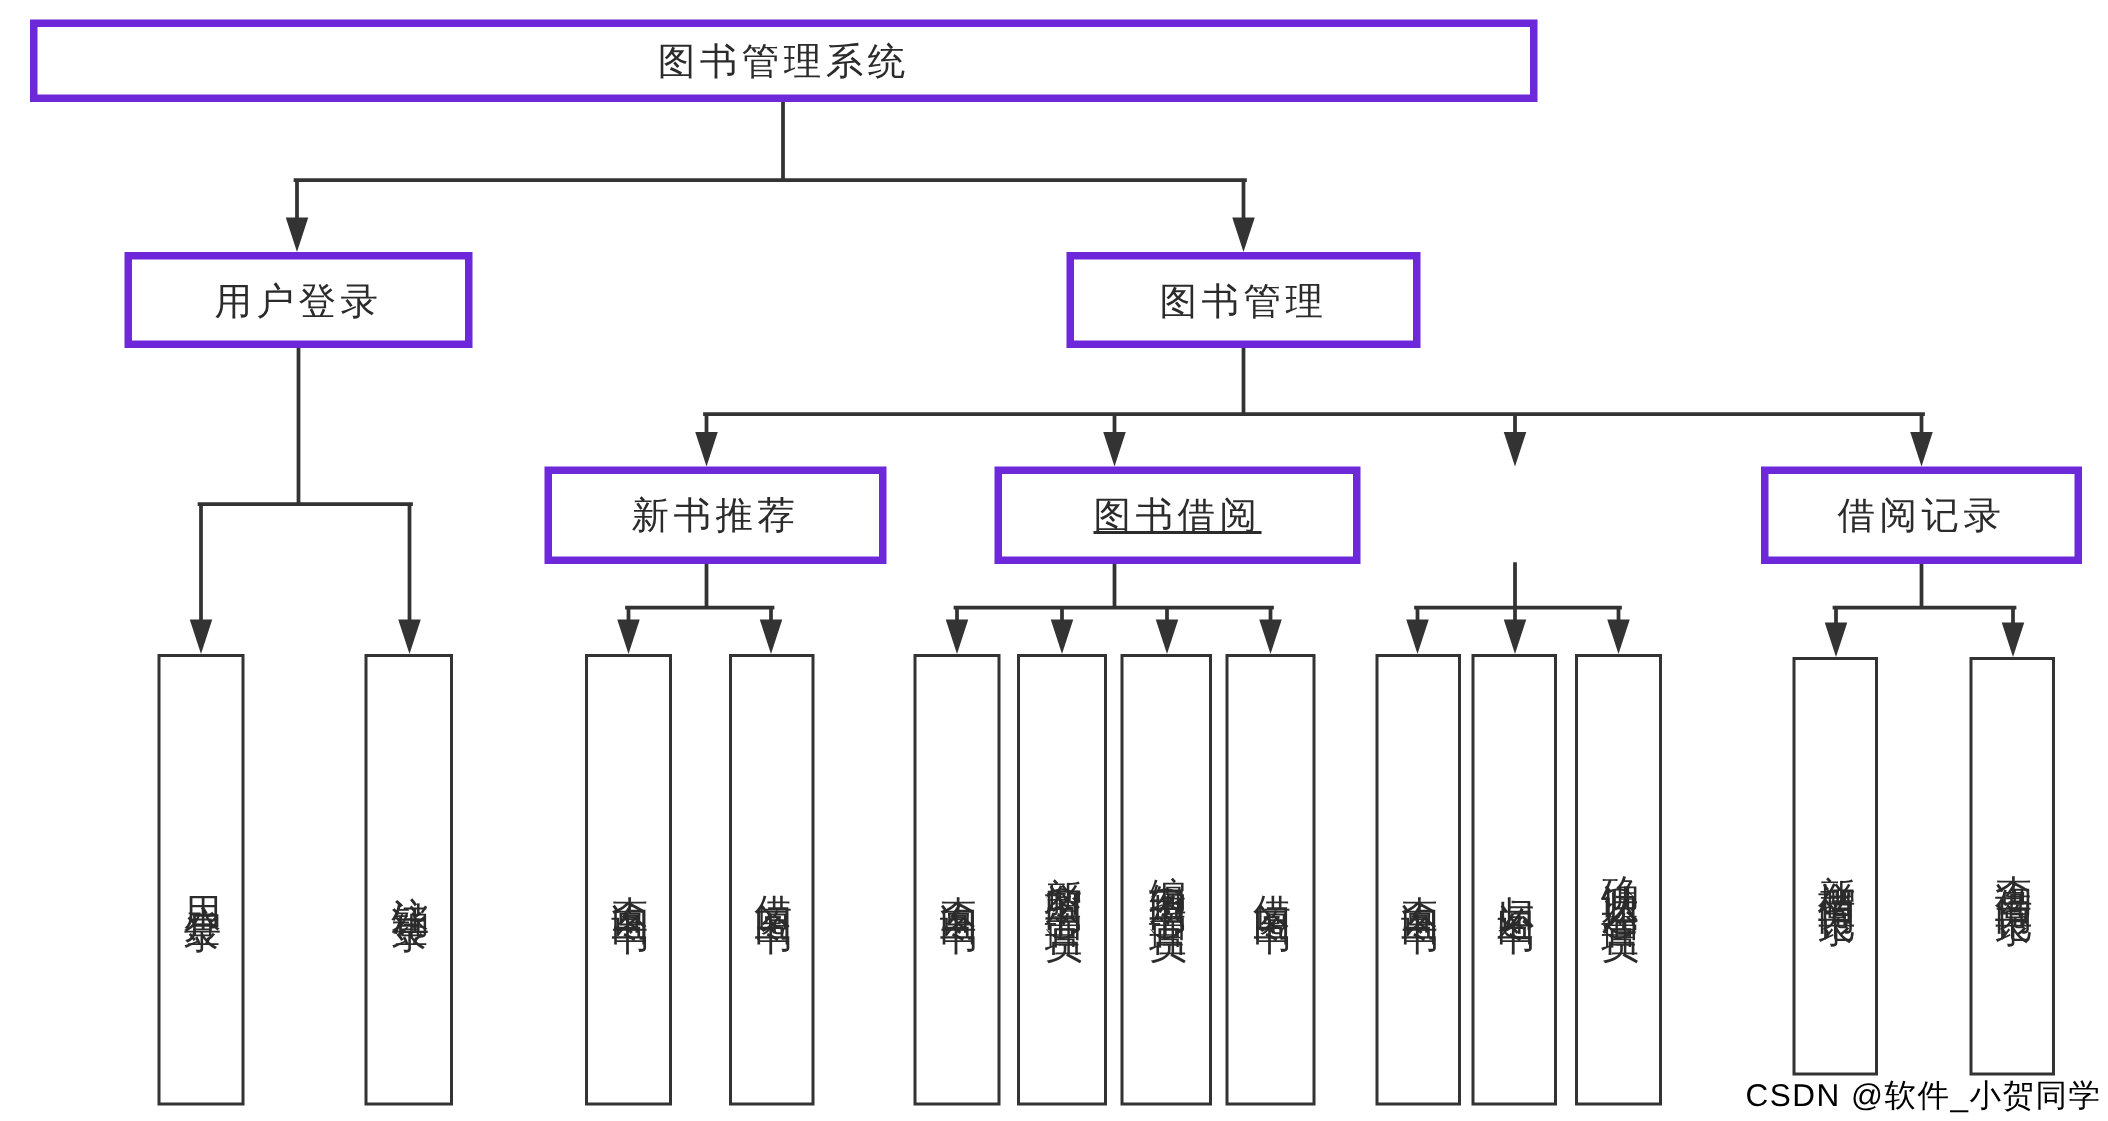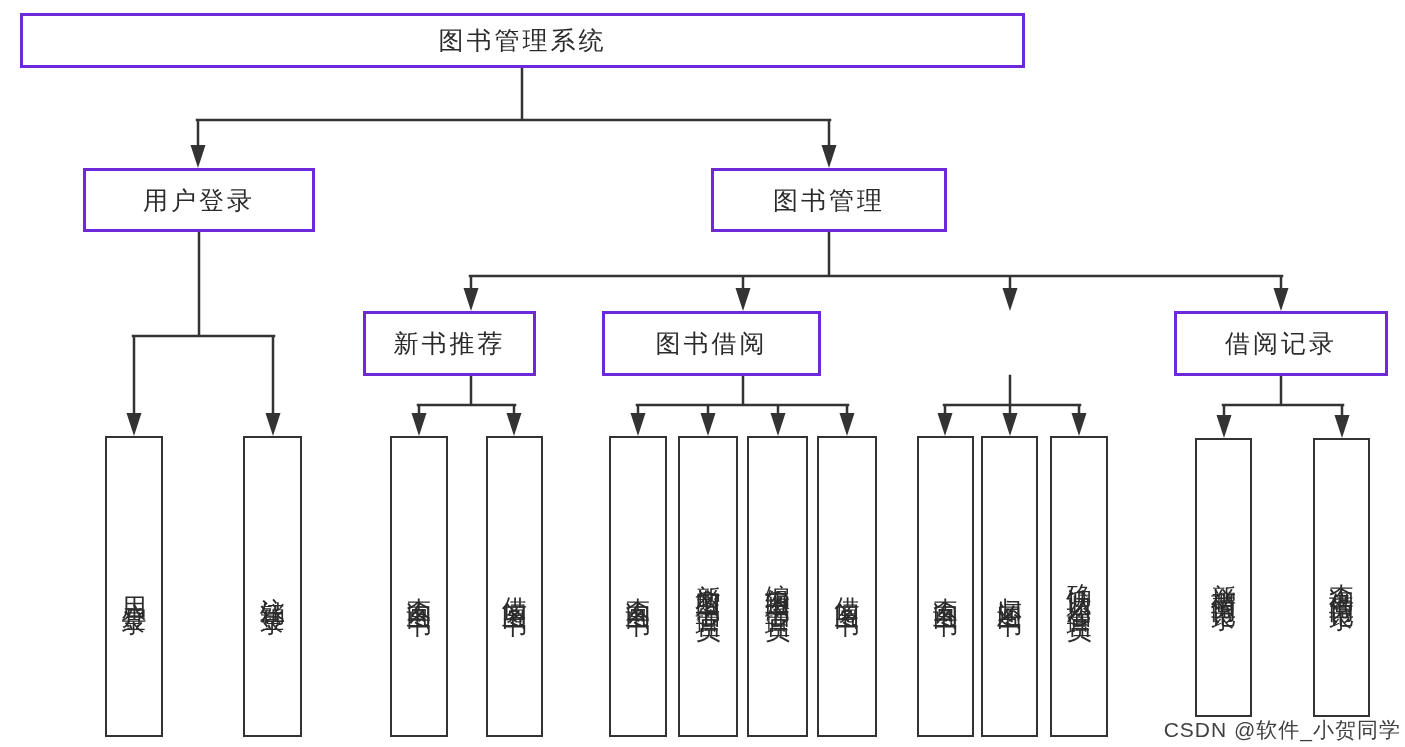--- a/index.html
+++ b/index.html
@@ -21,21 +21,21 @@
     fill: none;
     stroke: #333333;
     stroke-width: 2.5;
     stroke-linecap: square;
   }
   svg.wires path.arrow { fill: #333333; stroke: none; }
 
   .node {
     position: absolute;
     background: #ffffff;
-    border: 3px solid #6d28d9;
+    border: 5px solid #6d28d9;
     box-sizing: border-box;
     display: flex;
     align-items: center;
     justify-content: center;
     font-size: 25px;
     letter-spacing: 3px;
     white-space: nowrap;
   }
   .leaf {
     position: absolute;
@@ -49,22 +49,22 @@
   .leaf .vtext {
     writing-mode: vertical-rl;
     font-size: 25px;
     letter-spacing: 5px;
     line-height: 1;
   }
   
   .n-root   { left: 20px;   top: 13px;  width: 1005px; height: 55px; }
   .n-ul     { left: 83px;   top: 168px; width: 232px;  height: 64px; }
   .n-bm     { left: 711px;  top: 168px; width: 236px;  height: 64px; justify-content: center; }
-  .n-nbr    { left: 363px;  top: 311px; width: 173px;  height: 65px; }
-  .n-bb     { left: 602px;  top: 311px; width: 219px;  height: 65px; }
+  .n-nbr    { left: 363px;  top: 311px; width: 228px;  height: 65px; }
+  .n-bb     { left: 663px;  top: 311px; width: 244px;  height: 65px; text-decoration: underline; }
   .n-cb     { left: 903px;  top: 311px; width: 215px;  height: 65px; }
   .n-br     { left: 1174px; top: 311px; width: 214px;  height: 65px; }
 
   .l-1  { left: 105px;  top: 436px; width: 58px; height: 301px; }
   .l-2  { left: 243px;  top: 436px; width: 59px; height: 301px; }
   .l-3  { left: 390px;  top: 436px; width: 58px; height: 301px; }
   .l-4  { left: 486px;  top: 436px; width: 57px; height: 301px; }
   .l-5  { left: 609px;  top: 436px; width: 58px; height: 301px; }
   .l-6  { left: 678px;  top: 436px; width: 60px; height: 301px; }
   .l-7  { left: 747px;  top: 436px; width: 61px; height: 301px; }
@@ -74,21 +74,21 @@
   .l-11 { left: 1050px; top: 436px; width: 58px; height: 301px; }
   .l-12 { left: 1195px; top: 438px; width: 57px; height: 279px; }
   .l-13 { left: 1313px; top: 438px; width: 57px; height: 279px; }
 
   .watermark {
     position: absolute;
     right: 4px;
     bottom: 3px;
     font-size: 21px;
     letter-spacing: 1px;
-    color: #404040;
+    color: #000000;
     text-shadow: 1px 1px 0 rgba(255,255,255,0.85), -1px -1px 0 rgba(255,255,255,0.85);
     white-space: nowrap;
   }
 </style>
 </head>
 <body>
 
 <div class="canvas">
 
   <svg class="wires" viewBox="0 0 1405 747" aria-hidden="true">

